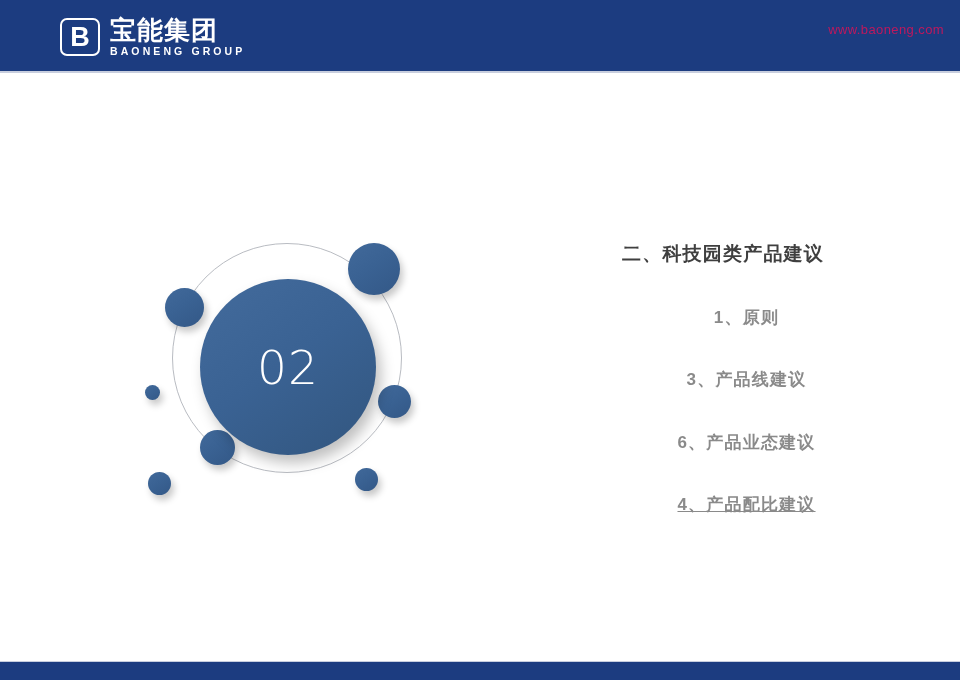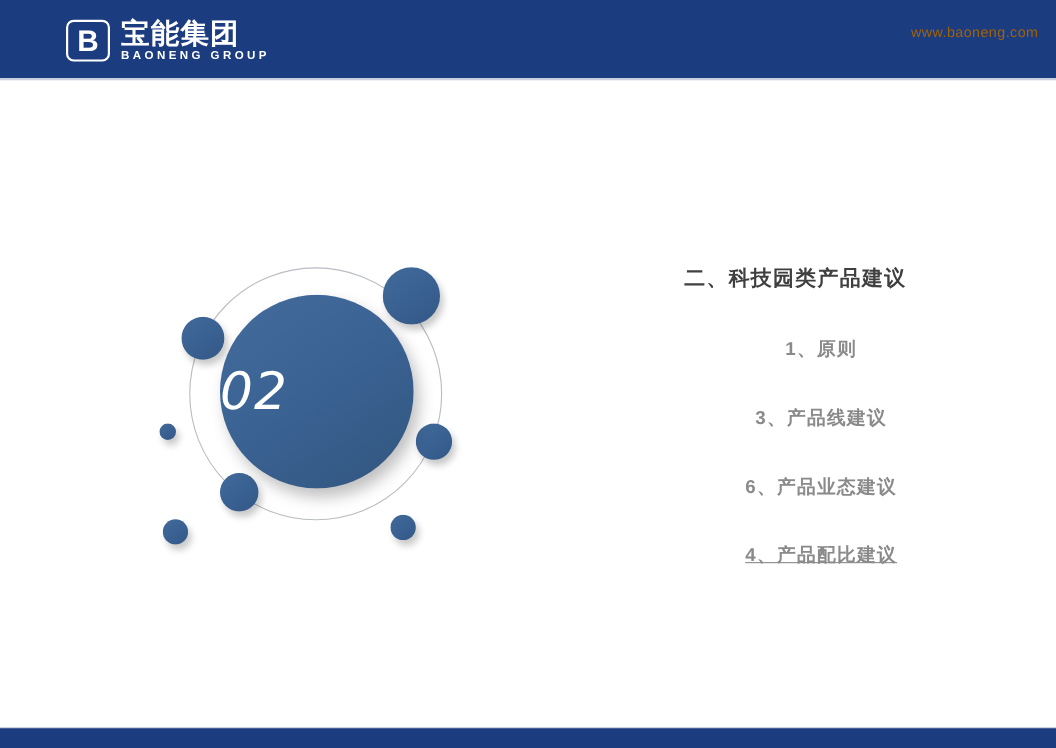--- a/index.html
+++ b/index.html
@@ -82,21 +82,21 @@
     letter-spacing: 3.1px;
     margin-top: 1px;
     text-align: center;
   }
 
   
   .site-url {
     position: absolute;
     right: 16px;
     top: 22px;
-    color: #a16207;
+    color: #be185d;
     font-size: 13px;
     letter-spacing: 0.4px;
   }
 
   
   .footer-bar {
     position: absolute;
     left: 0;
     bottom: 0;
     width: 960px;
@@ -132,29 +132,28 @@
   }
   .dot {
     position: absolute;
     border-radius: 50%;
     background: #3a6293;
     background-image: linear-gradient(145deg, #41699a 0%, #3a6293 45%, #335887 100%);
     box-shadow: 3px 5px 7px rgba(0,0,0,0.22);
   }
   .main-circle {
     left: 80px;
-    top: 43px;
+    top: 54px;
     width: 176px;
     height: 176px;
     background-image: linear-gradient(145deg, #436b9c 0%, #3a6293 48%, #32567f 100%);
     box-shadow: 5px 8px 14px rgba(0,0,0,0.25);
     display: flex;
     align-items: center;
-    justify-content: flex-start;
-    font-style: italic;
+    justify-content: center;
   }
   .main-number {
     color: #ffffff;
     font-size: 47px;
     font-weight: 300;
     letter-spacing: 1px;
     line-height: 1;
     font-family: "DejaVu Sans", "Liberation Sans", sans-serif;
   }
   .dot-tr { left: 228px; top: 18px;  width: 52px; height: 52px; }

